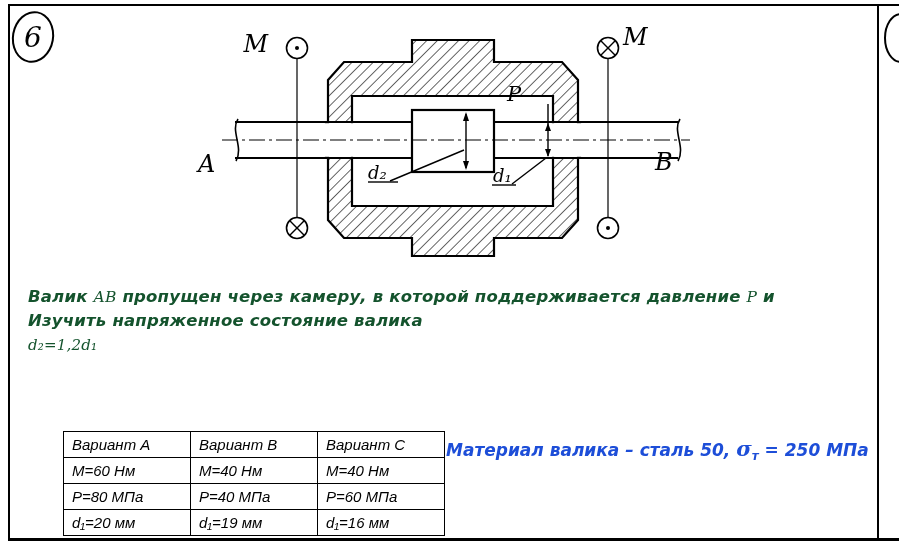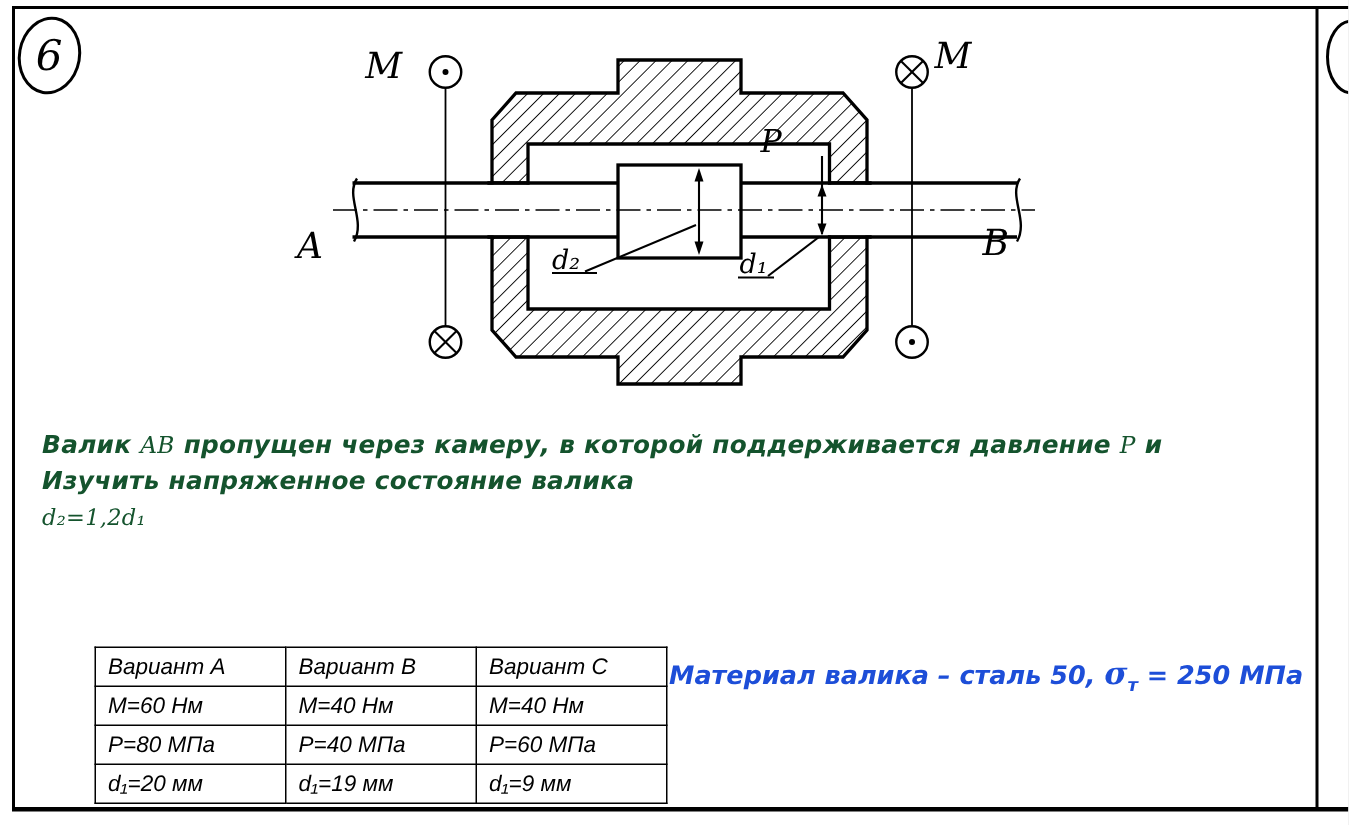--- a/index.html
+++ b/index.html
@@ -160,21 +160,21 @@
       <td>M=40 Нм</td>
     </tr>
     <tr>
       <td>P=80 МПа</td>
       <td>P=40 МПа</td>
       <td>P=60 МПа</td>
     </tr>
     <tr>
       <td>d₁=20 мм</td>
       <td>d₁=19 мм</td>
-      <td>d₁=9 мм</td>
+      <td>d₁=16 мм</td>
     </tr>
   </tbody>
     </table>
 
   <div class="material">
     <span>Материал валика – сталь 50, </span><span class="sigma">σ</span><sub class="mat-sub">т</sub><span> = 250 МПа</span>
   </div>
 
 </div>
 

